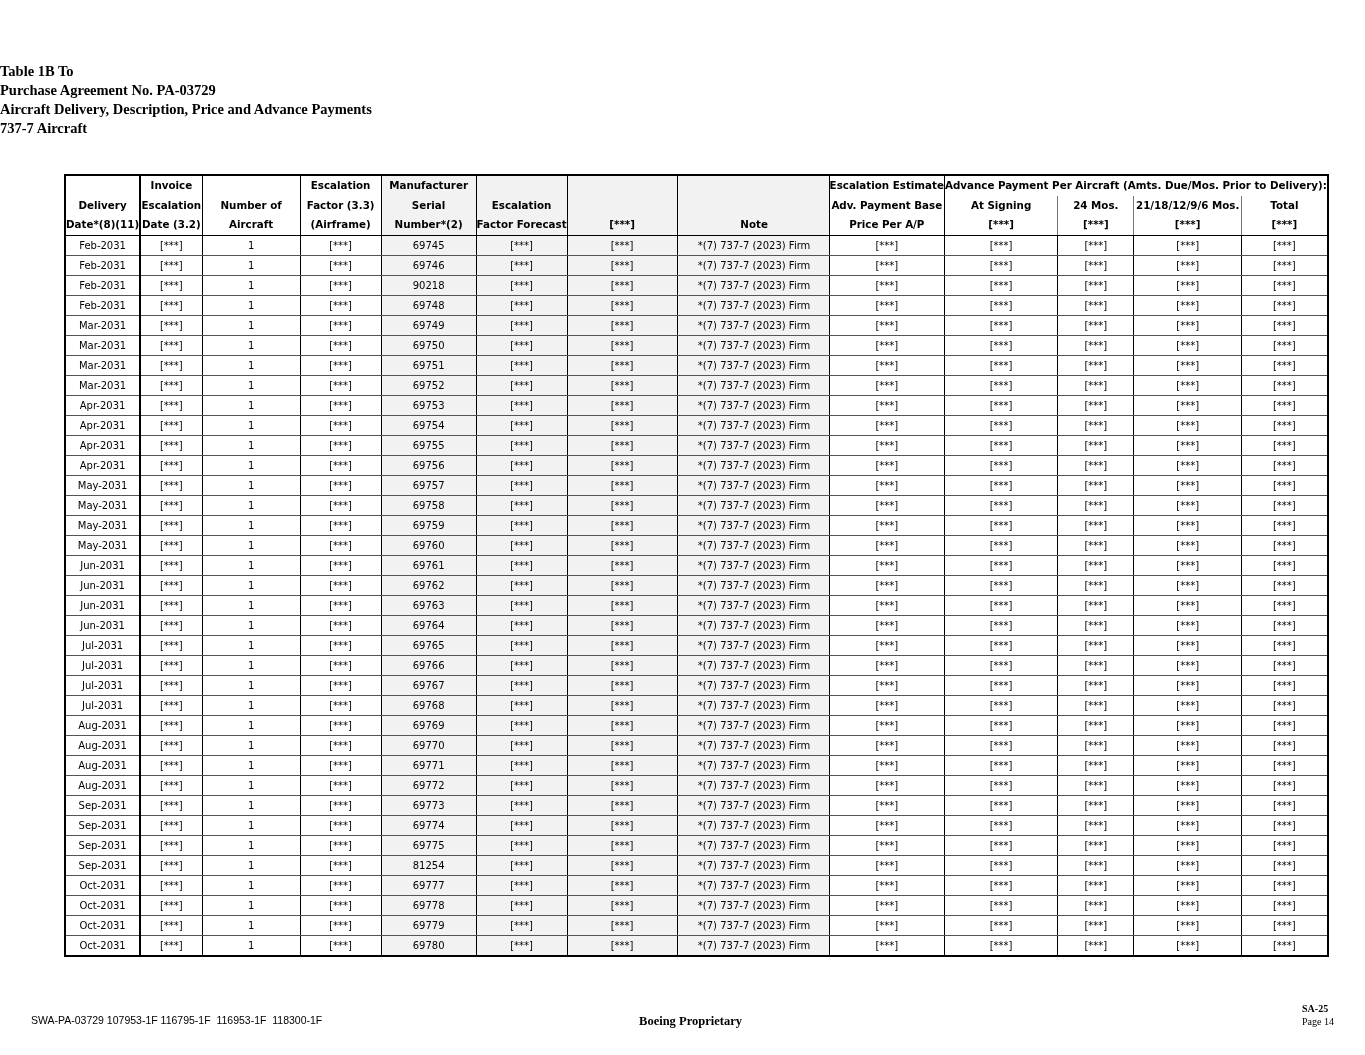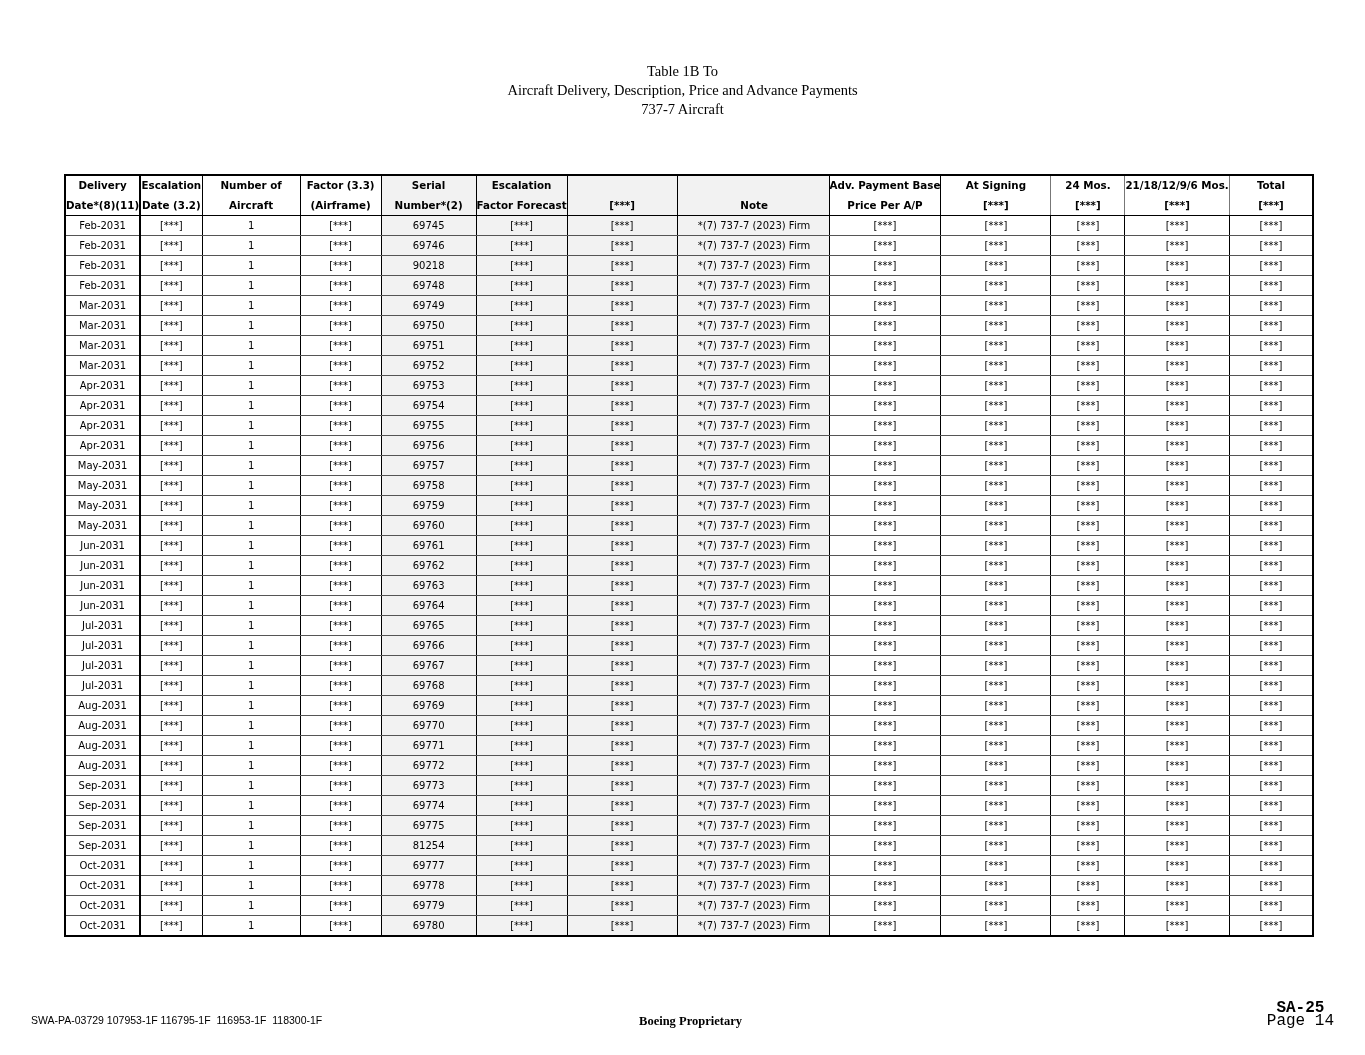--- a/index.html
+++ b/index.html
@@ -1,39 +1,40 @@
 <!DOCTYPE html>
 <html><head>
 <meta charset="utf-8">
 <style>
   html, body { margin: 0; padding: 0; background: #ffffff; }
   body { width: 1365px; height: 1055px; position: relative; overflow: hidden; font-family: "Liberation Sans", sans-serif; color: #000; }
-  .title-block { position: absolute; top: 62px; left: 0; width: 1365px; text-align: center; font-family: "Liberation Serif", serif; font-weight: normal; font-size: 14.5px; line-height: 19px; }
+  .title-block { position: absolute; top: 62px; left: 0; width: 1365px; text-align: left; font-family: "Liberation Serif", serif; font-weight: bold; font-size: 14.5px; line-height: 19px; }
   .title-block div { white-space: nowrap; }
 
   table.grid { position: absolute; left: 64px; top: 174px; border-collapse: collapse; table-layout: fixed; font-family: "DejaVu Sans", sans-serif; font-size: 10px; border: 2px solid #000; }
   table.grid td, table.grid th { padding: 0; text-align: center; vertical-align: middle; overflow: hidden; white-space: nowrap; }
   table.grid th { font-weight: bold; height: 19.5px; line-height: 19px; font-size: 10.3px; border-left: 1px solid #000; border-right: 1px solid #000; }
   table.grid thead tr:last-child th, table.grid thead tr:last-child td { border-bottom: 1px solid #000; }
   table.grid tbody td { height: 19px; line-height: 19px; border: 1px solid #555; border-left: 1px solid #000; border-right: 1px solid #000; font-size: 10px; }
   .shade { background: #f2f2f2; }
   .thickR { border-right: 2px solid #000 !important; }
   .note { text-align: center; padding-left: 2px !important; }
   .ap-sub { border-left: 1px solid #777 !important; border-right: 1px solid #777 !important; }
 
   .footer-left { position: absolute; left: 31px; top: 1014px; font-size: 10.5px; font-family: "Liberation Sans", sans-serif; white-space: pre; }
   .footer-center { position: absolute; left: 8px; width: 1365px; top: 1014px; text-align: center; font-family: "Liberation Serif", serif; font-weight: bold; font-size: 12.5px; }
-  .footer-right { position: absolute; right: 31px; top: 1002px; text-align: center; font-size: 16px; line-height: 13px; font-family: Liberation Mono, monospace; }
+  .footer-right { position: absolute; right: 31px; top: 1002px; text-align: left; font-size: 10px; line-height: 13px; font-family: Liberation Serif, serif; }
   .footer-right .sa { font-weight: bold; }
 </style>
 </head>
 <body>
 
 <div class="title-block">
   <div>Table 1B To</div>
+  <div>Purchase Agreement No. PA-03729</div>
   <div>Aircraft Delivery, Description, Price and Advance Payments</div>
   <div>737-7 Aircraft</div>
 </div>
 
 <table class="grid">
   <colgroup>
     <col style="width:71px">
       <col style="width:62px">
       <col style="width:98px">
       <col style="width:81px">
@@ -41,20 +42,32 @@
       <col style="width:86px">
       <col style="width:110px">
       <col style="width:152px">
       <col style="width:106px">
       <col style="width:110px">
       <col style="width:74px">
       <col style="width:104px">
       <col style="width:84px">
   </colgroup>
   <thead>
+    <tr>
+      <th class="thickR"></th>
+      <th>Invoice</th>
+      <th></th>
+      <th>Escalation</th>
+      <th class="shade">Manufacturer</th>
+      <th class="shade"></th>
+      <th class="shade"></th>
+      <th class="shade note"></th>
+      <th>Escalation Estimate</th>
+      <th colspan="4">Advance Payment Per Aircraft (Amts. Due/Mos. Prior to Delivery):</th>
+    </tr>
     <tr>
       <th class="thickR">Delivery</th>
       <th>Escalation</th>
       <th>Number of</th>
       <th>Factor (3.3)</th>
       <th class="shade">Serial</th>
       <th class="shade">Escalation</th>
       <th class="shade"></th>
       <th class="shade note"></th>
       <th>Adv. Payment Base</th>

